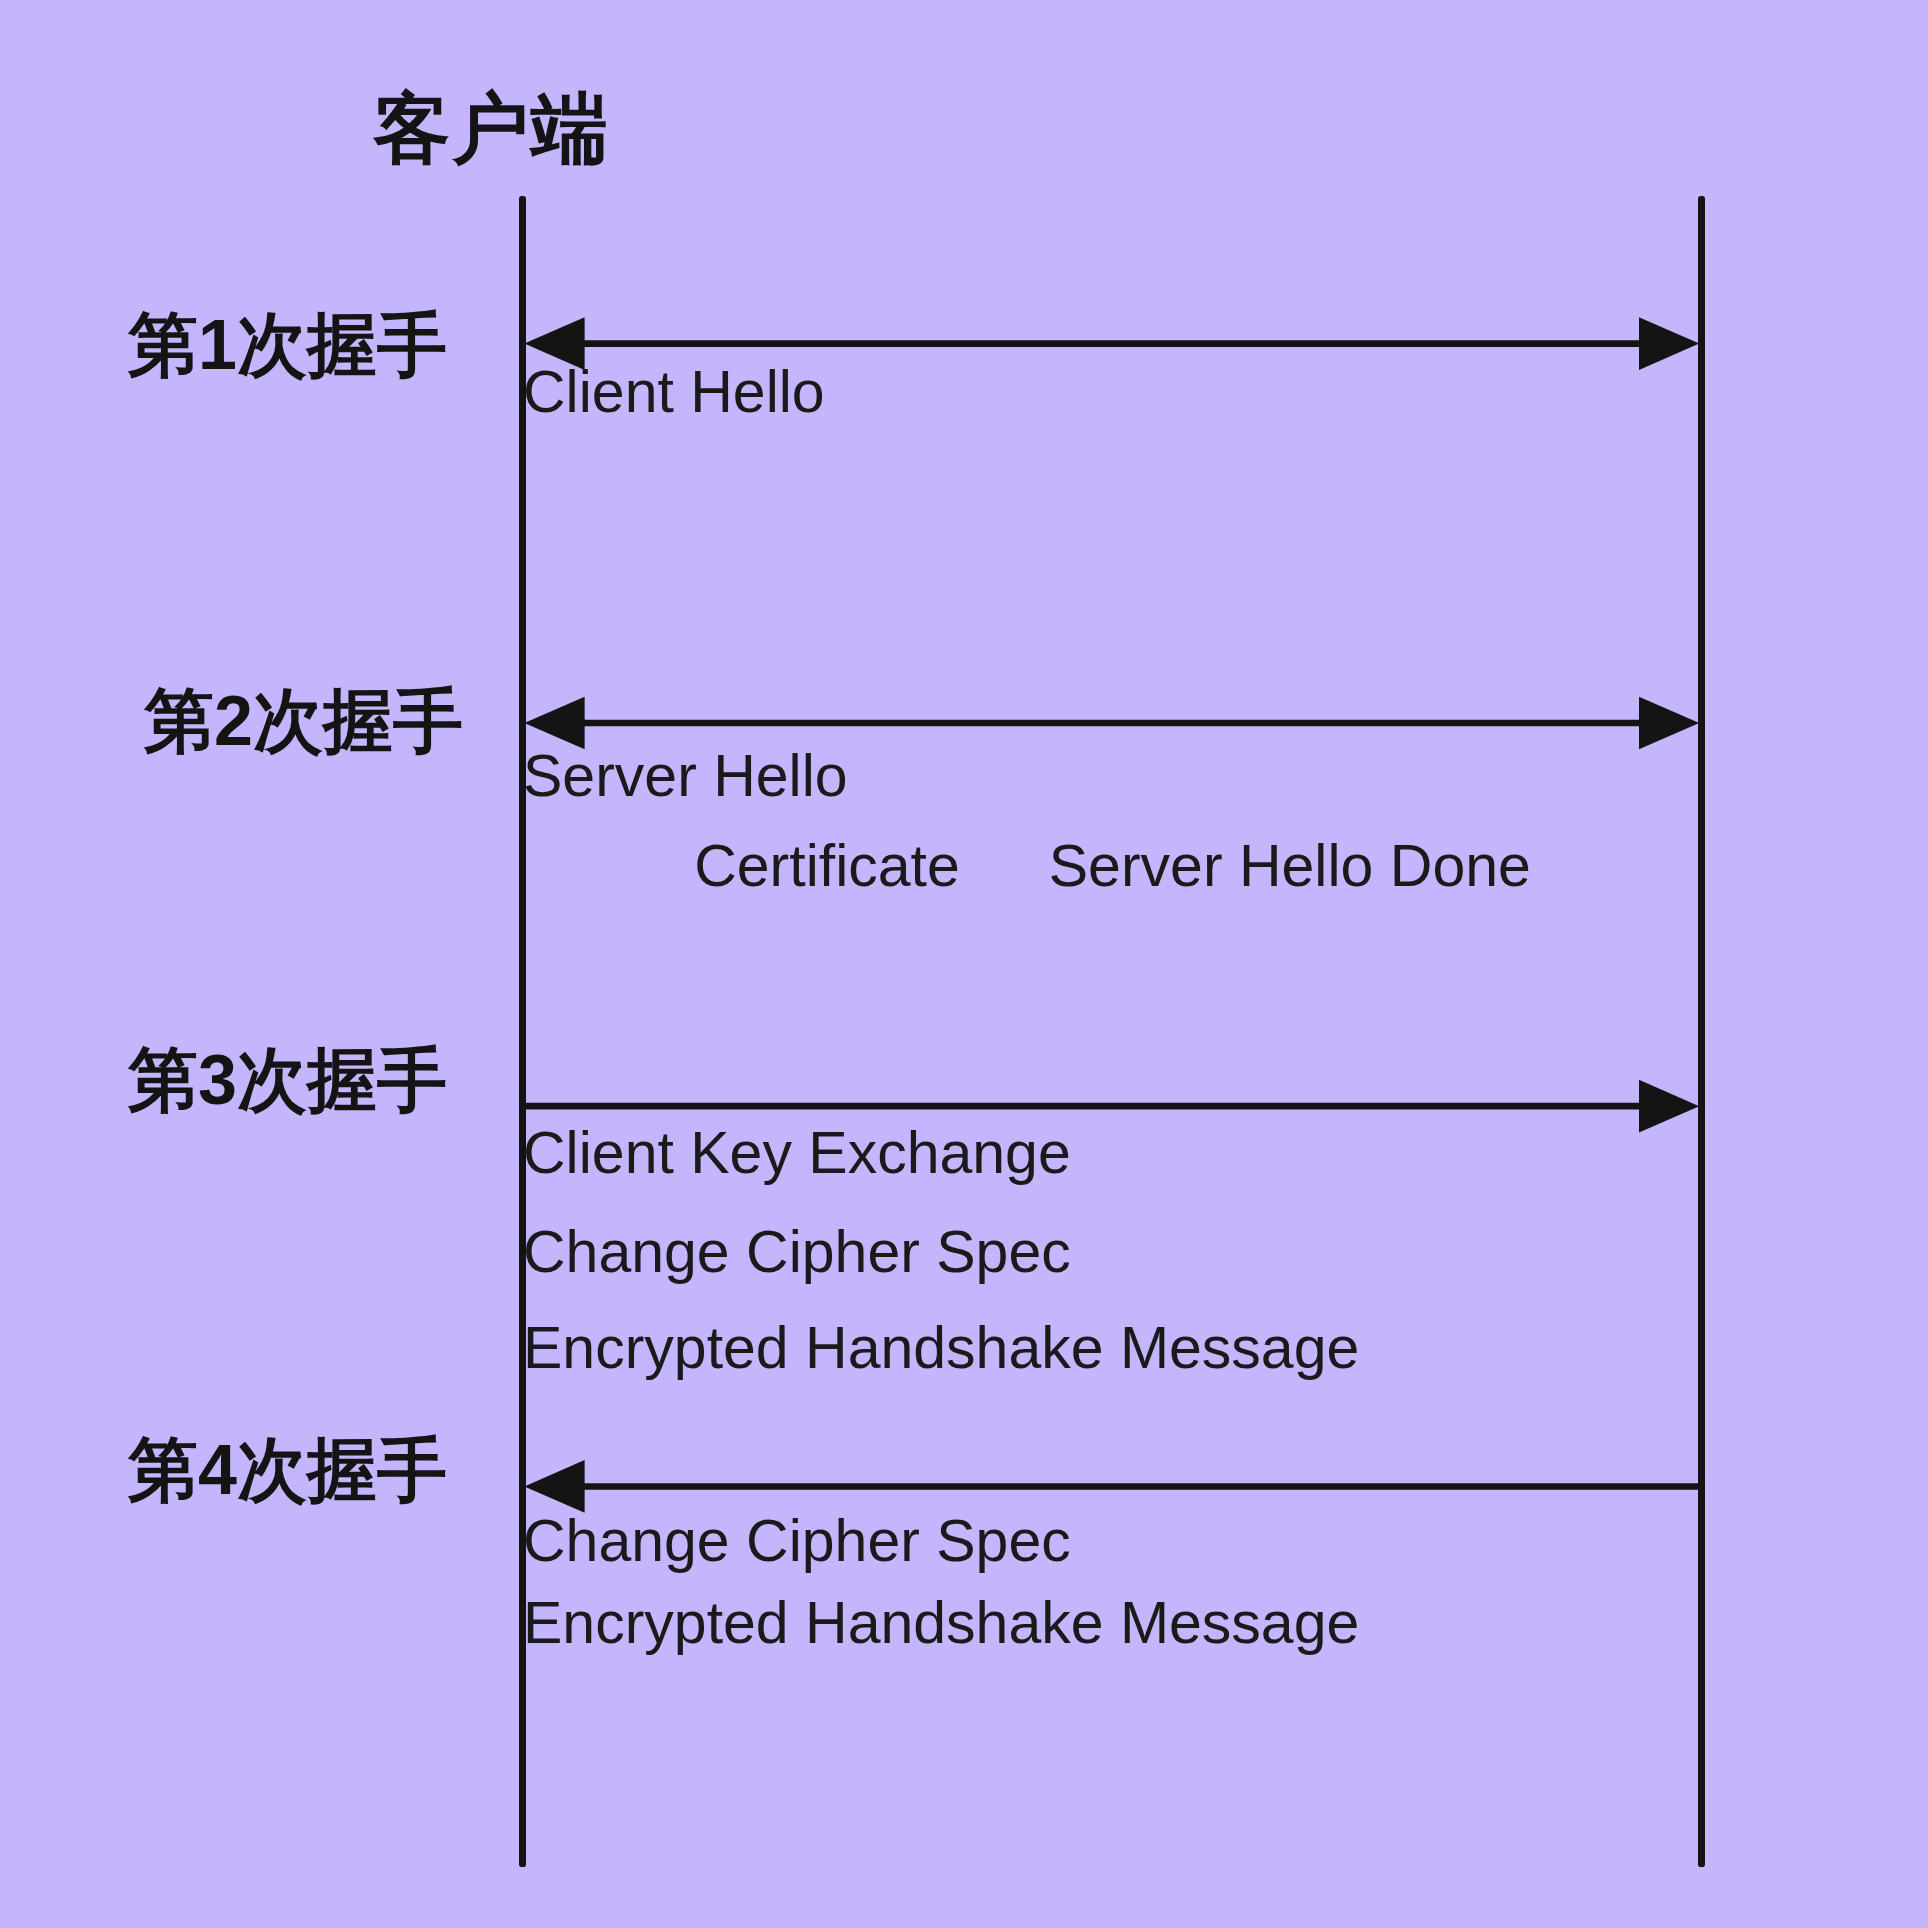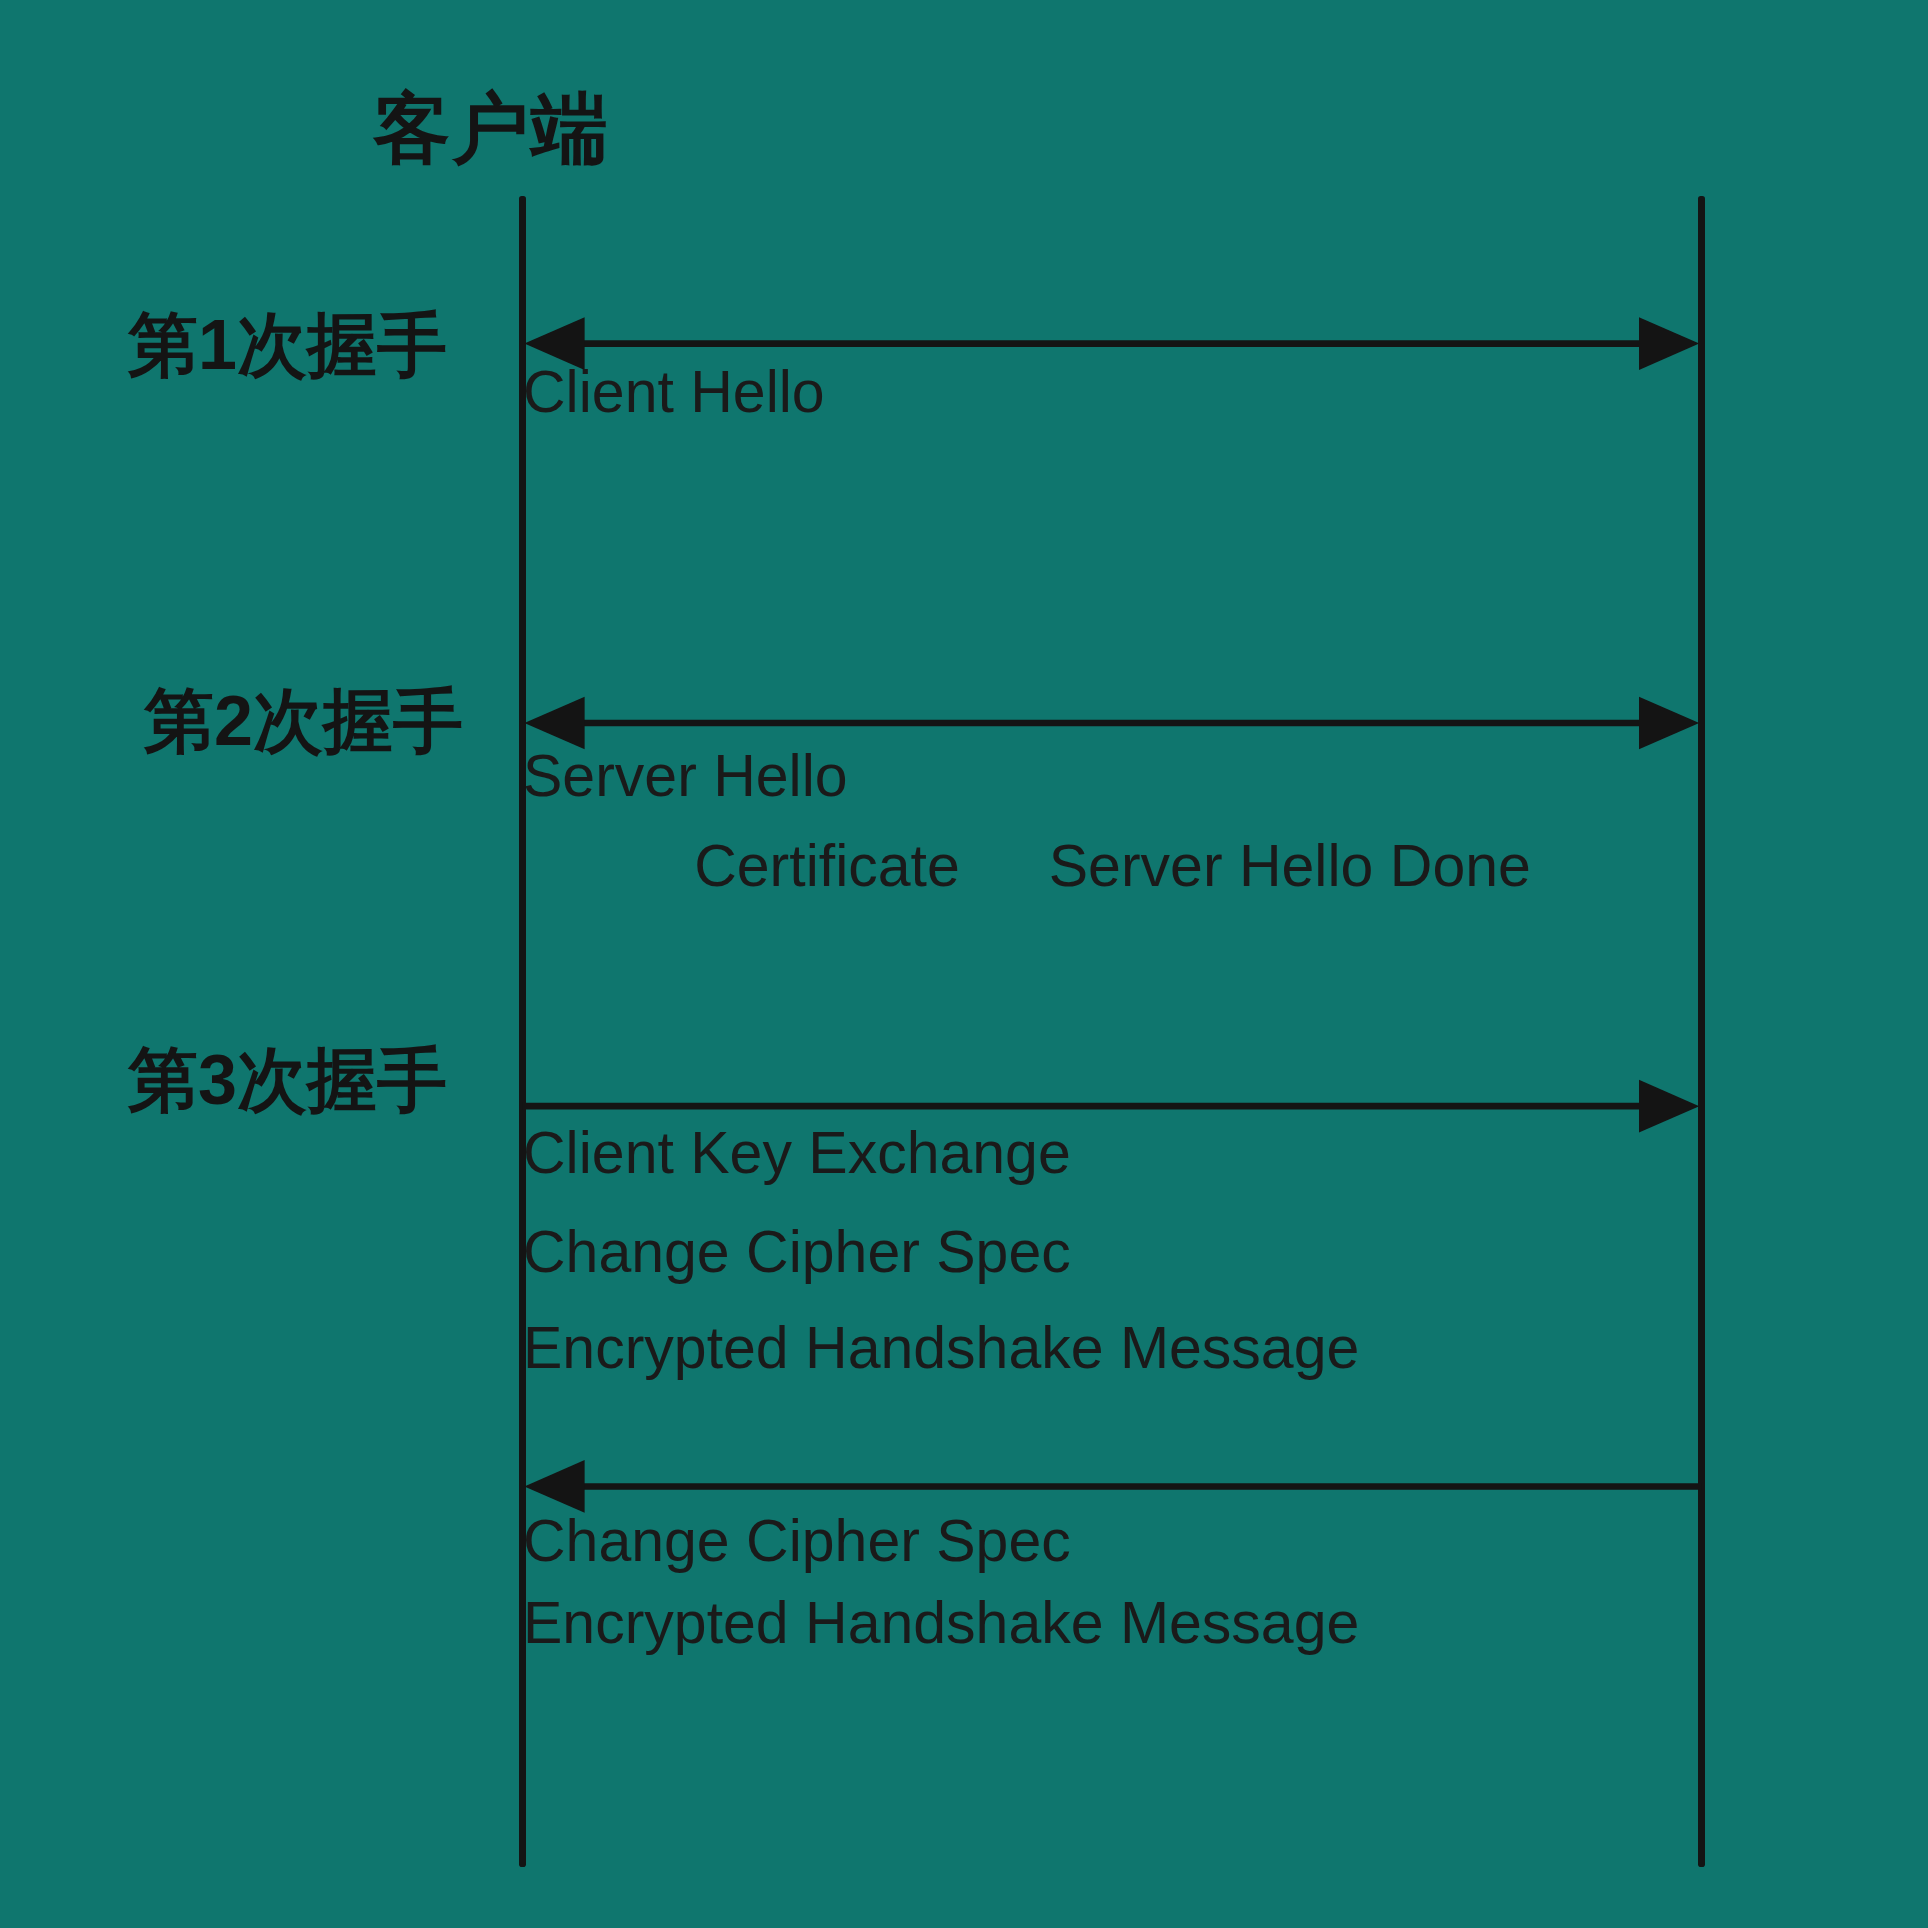--- a/index.html
+++ b/index.html
@@ -4,21 +4,21 @@
 <style>
   html, body { margin: 0; padding: 0; }
   body {
     width: 1928px; height: 1928px;
     font-family: "Liberation Sans", "DejaVu Sans", sans-serif;
     background: #eceae8;
   }
   #stage {
     position: relative;
     width: 1928px; height: 1928px;
-    background: #0f766e;
+    background: #c4b5fd;
     overflow: hidden;
     color: #161616;
   }
   .actor-label {
     position: absolute;
     width: 301px;
     top: 90px;
     font-size: 77px;
     font-weight: 700;
     text-align: center;
@@ -111,20 +111,21 @@
 
     <g>
       <line x1="600" y1="1579" x2="1807" y2="1579"></line>
       <polygon points="557,1579 621,1551 621,1607"></polygon>
     </g>
   </svg>
 
   <div class="step-label s1">第1次握手</div>
   <div class="step-label s2">第2次握手</div>
   <div class="step-label s3">第3次握手</div>
+  <div class="step-label s4">第4次握手</div>
 
   <div class="msg m-client-hello">Client Hello</div>
 
   <div class="msg m-server-hello">Server Hello</div>
   <div class="msg m-cert-line">
     <span>Certificate</span>
     <span>Server Hello Done</span>
   </div>
 
   <div class="msg m-cke">Client Key Exchange</div>

